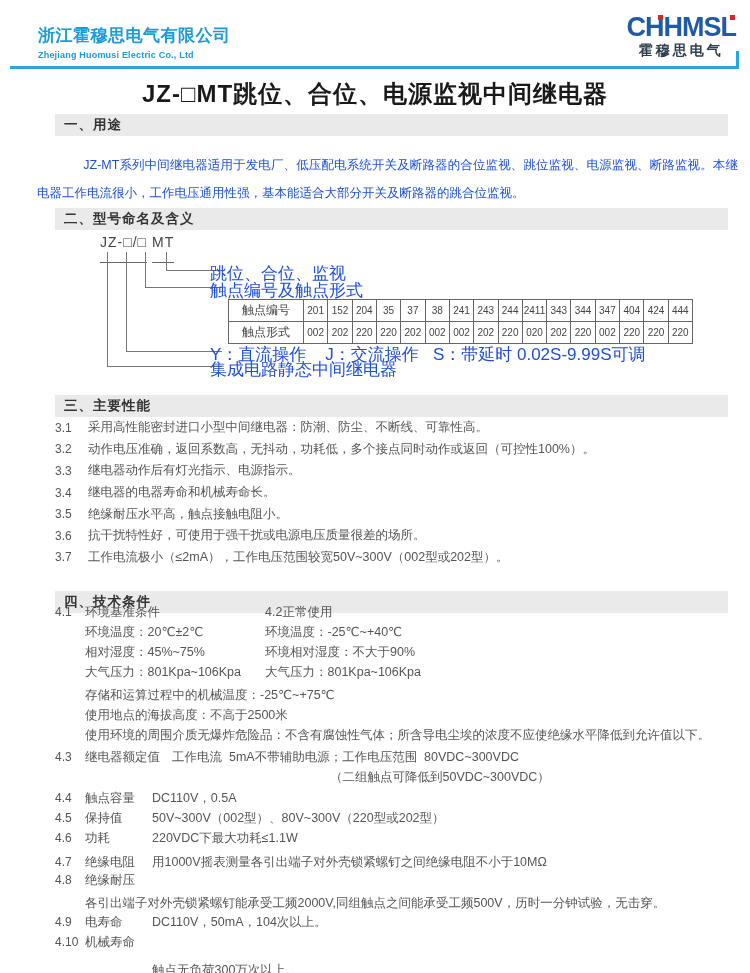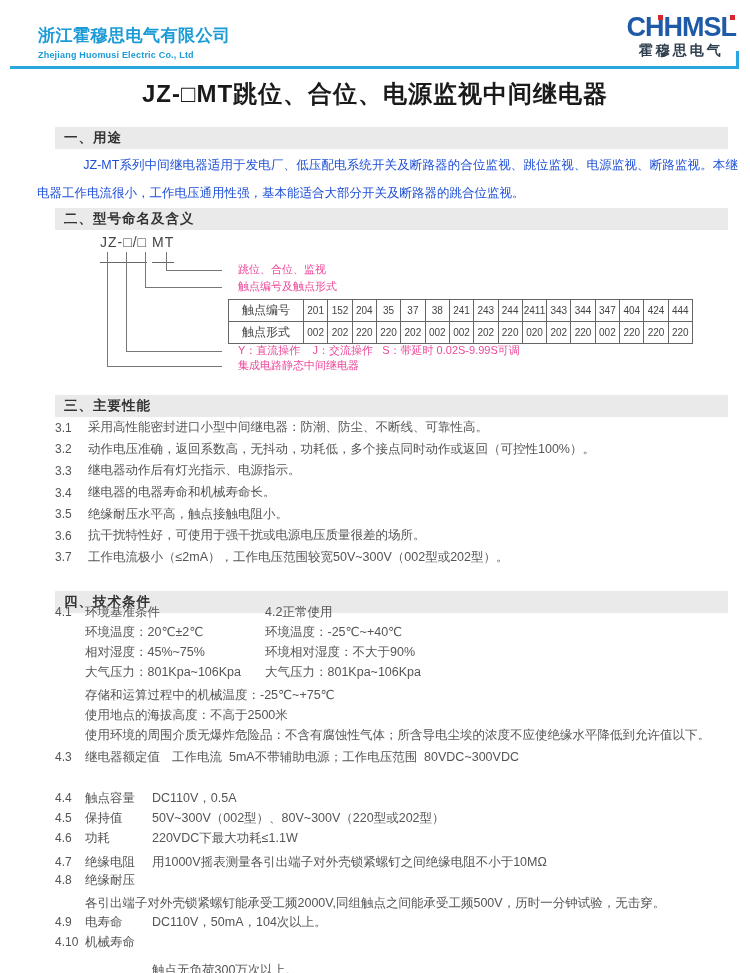--- a/index.html
+++ b/index.html
@@ -18,31 +18,31 @@
   .logo-sub{color:#2F3E4E;font-size:14px;font-weight:bold;letter-spacing:3px;margin-top:1px;}
   .header-rule{position:absolute;top:66px;left:10px;width:729px;height:3px;background:#2AA7DF;}
   .header-tick{position:absolute;top:51px;left:736px;width:3px;height:18px;background:#2AA7DF;}
   
   .doc-title{position:absolute;top:78px;left:0;width:750px;text-align:center;
              font-size:24px;font-weight:bold;color:#1a1a1a;letter-spacing:1px;}
   
   .secbar{position:absolute;left:55px;width:673px;height:22px;background:#EAEAEA;
           font-size:13.5px;font-weight:bold;color:#333;line-height:22px;
           padding-left:9px;box-sizing:border-box;letter-spacing:1px;}
-  .bar1{top:127px;} .bar2{top:208px;} .bar3{top:395px;} .bar4{top:591px;}
+  .bar1{top:114px;} .bar2{top:208px;} .bar3{top:395px;} .bar4{top:591px;}
   
   .para1{position:absolute;left:37px;top:152px;width:701px;font-size:12.5px;color:#1d4ed8;
          line-height:27.5px;text-indent:3.7em;text-align:justify;}
   
   .model{position:absolute;left:100px;top:234px;font-size:14px;color:#444;letter-spacing:1px;}
   .model span{border-bottom:1px solid #666;padding-bottom:12px;}
   .model .gap{border-bottom:none;display:inline-block;width:5px;}
   .vline,.hline{position:absolute;background:#777;}
   .vline{width:1px;} .hline{height:1px;}
-  .dg-label{position:absolute;left:238px;font-size:11px;color:#ec4899;white-space:pre;}
+  .dg-label{position:absolute;left:210px;font-size:17px;color:#1d4ed8;white-space:pre;}
   .ctable{position:absolute;left:228px;top:299px;border-collapse:collapse;table-layout:fixed;width:465px;}
   .ctable td{border:1px solid #666;height:21px;text-align:center;font-size:10px;color:#444;
              padding:0;overflow:hidden;white-space:nowrap;}
   .ctable td.lab{width:74px;font-size:12px;margin-left:25px;}
   
   .s3list{position:absolute;left:55px;top:417px;width:682px;}
   .s3row{display:flex;height:21.6px;align-items:center;font-size:12.5px;color:#555;}
   .s3no{width:33px;flex:none;font-size:12px;}
   
   .ln{position:absolute;font-size:12.5px;color:#555;line-height:16px;white-space:pre;}
@@ -181,20 +181,21 @@
   <span class="ln lx" style="top:664px;">大气压力：801Kpa~106Kpa</span>
   <span class="ln rx" style="top:664px;">大气压力：801Kpa~106Kpa</span>
 
   <span class="ln lx" style="top:687px;">存储和运算过程中的机械温度：-25℃~+75℃</span>
   <span class="ln lx" style="top:707px;">使用地点的海拔高度：不高于2500米</span>
   <span class="ln lx wide" style="top:727px;">使用环境的周围介质无爆炸危险品：不含有腐蚀性气体；所含导电尘埃的浓度不应使绝缘水平降低到允许值以下。</span>
 
   <span class="no" style="top:749px;">4.3</span>
   <span class="ln lx" style="top:749px;">继电器额定值</span>
   <span class="ln v3x" style="top:749px;">工作电流  5mA不带辅助电源；工作电压范围  80VDC~300VDC</span>
+  <span class="ln nx" style="top:769px;">（二组触点可降低到50VDC~300VDC）</span>
 
   <span class="no" style="top:790px;">4.4</span>
   <span class="ln lx" style="top:790px;">触点容量</span>
   <span class="ln vx" style="top:790px;">DC110V，0.5A</span>
 
   <span class="no" style="top:810px;">4.5</span>
   <span class="ln lx" style="top:810px;">保持值</span>
   <span class="ln vx" style="top:810px;">50V~300V（002型）、80V~300V（220型或202型）</span>
 
   <span class="no" style="top:830px;">4.6</span>

